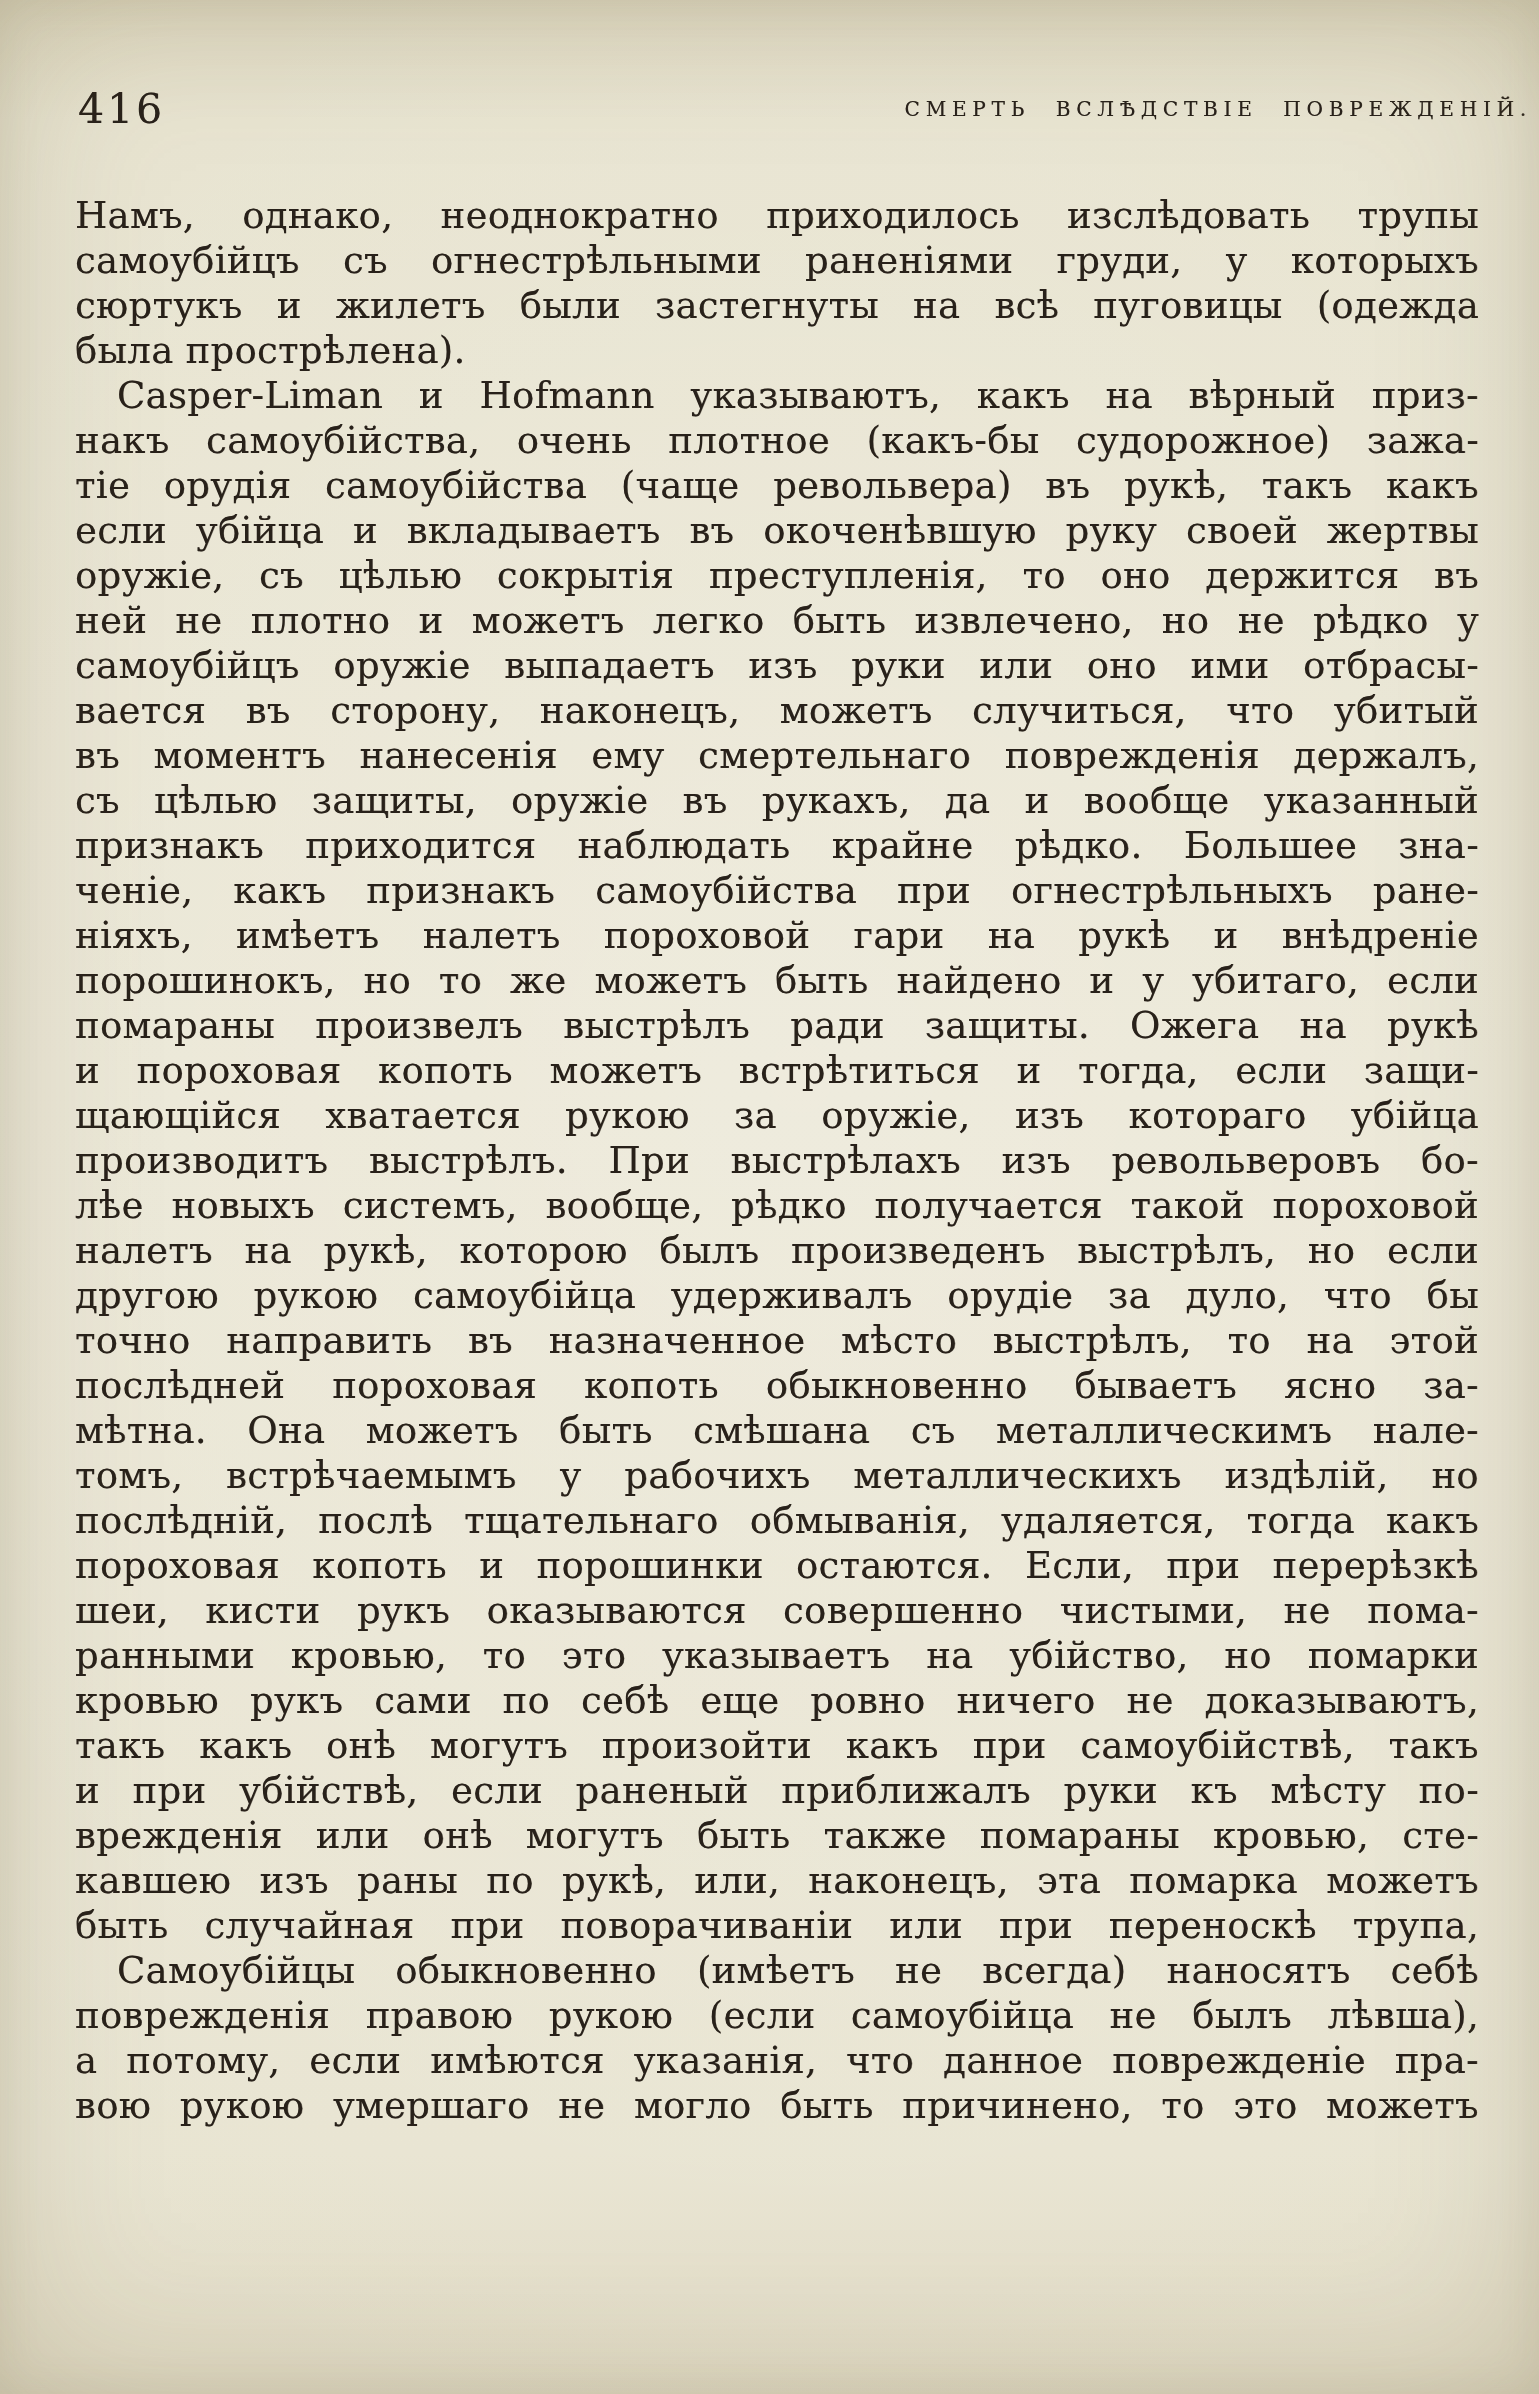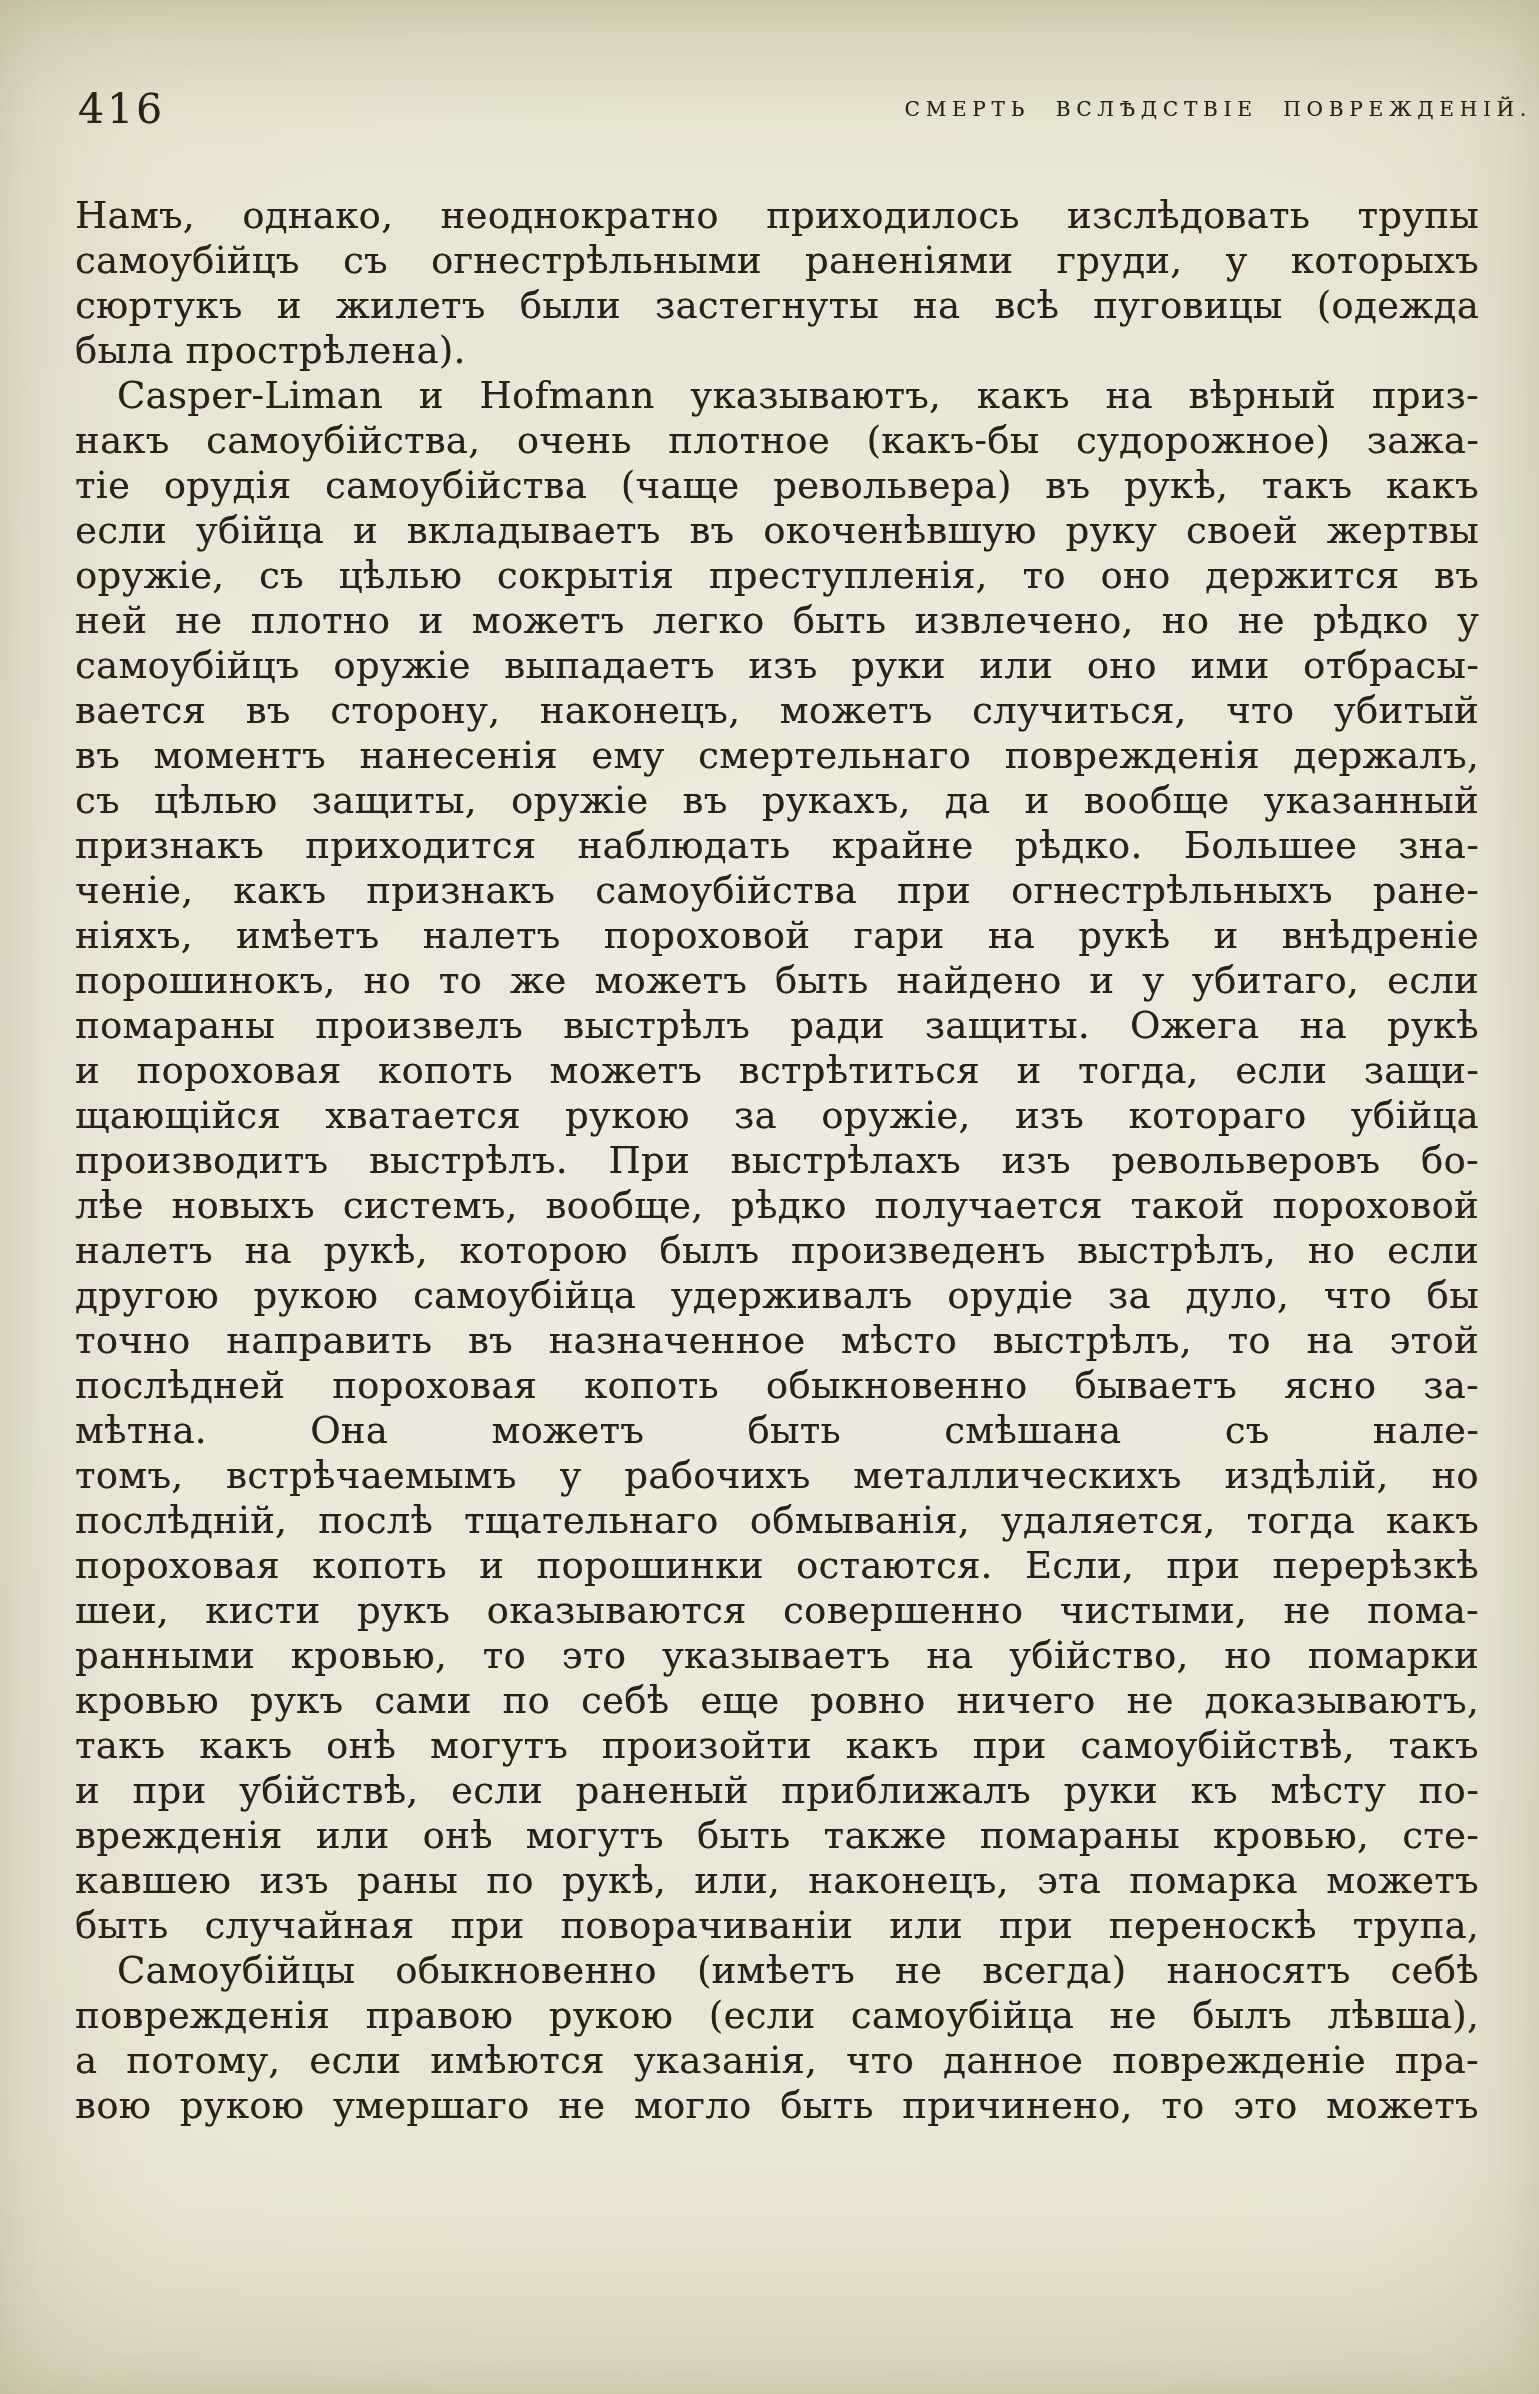--- a/index.html
+++ b/index.html
@@ -348,20 +348,21 @@
           <span>ясно</span>
           <span>за-</span>
         </div>
         <div class="line justify">
           <span>мѣтна.</span>
           <span>Она</span>
           <span>можетъ</span>
           <span>быть</span>
           <span>смѣшана</span>
           <span>съ</span>
+          <span>металлическимъ</span>
           <span>нале-</span>
         </div>
         <div class="line justify">
           <span>томъ,</span>
           <span>встрѣчаемымъ</span>
           <span>у</span>
           <span>рабочихъ</span>
           <span>металлическихъ</span>
           <span>издѣлій,</span>
           <span>но</span>

